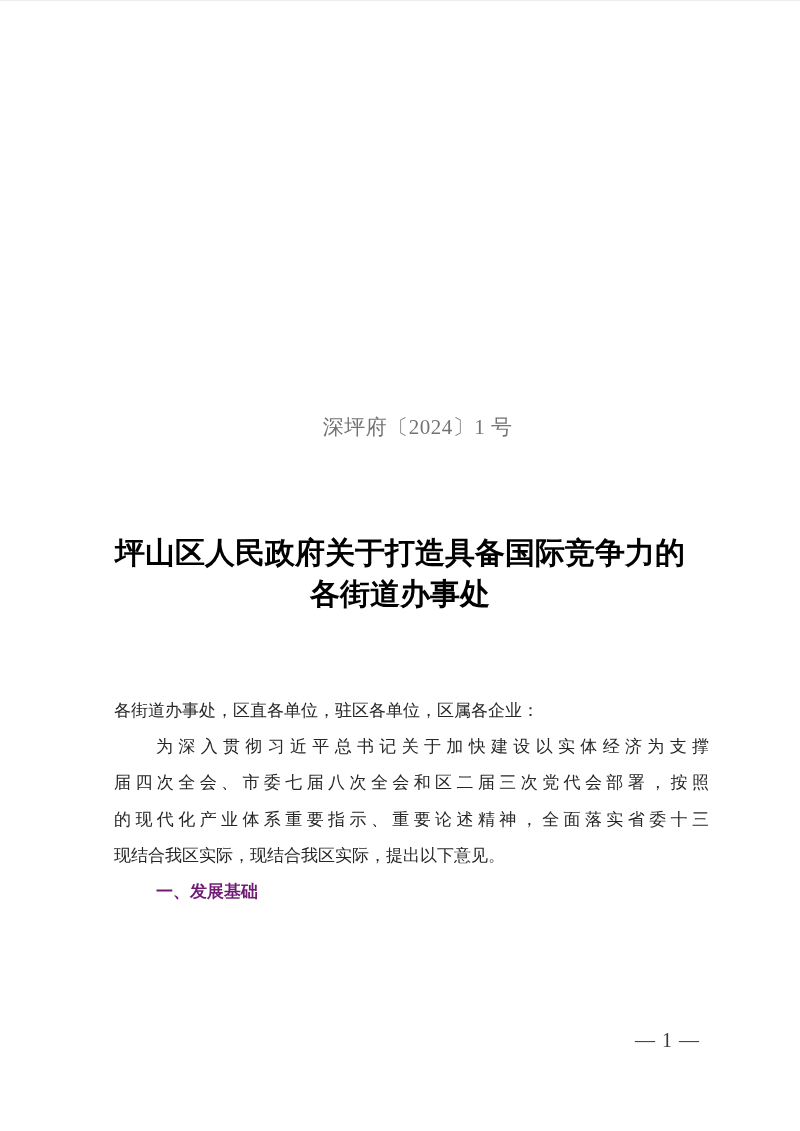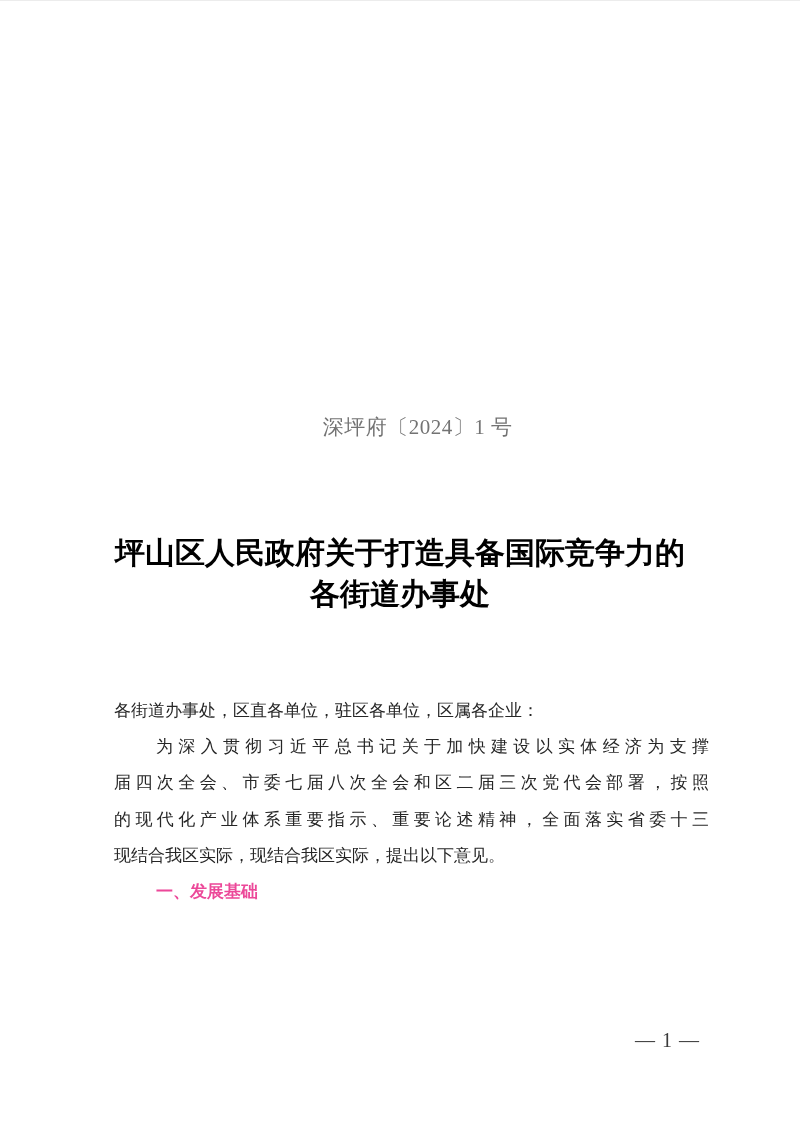--- a/index.html
+++ b/index.html
@@ -64,21 +64,21 @@
     text-align: justify;
     text-align-last: justify;
     text-justify: inter-character;
   }
   .b-line.indent {
     text-indent: 42px;
   }
   .b-line.heading {
     font-family: "Liberation Sans", "DejaVu Sans", sans-serif;
     font-weight: 700;
-    color: #ec4899;
+    color: #701a75;
   }
   .page-number {
     position: absolute;
     top: 1027px;
     left: 500px;
     width: 200px;
     text-align: right;
     font-size: 20px;
     line-height: 24px;
     color: #3a3a3a;

